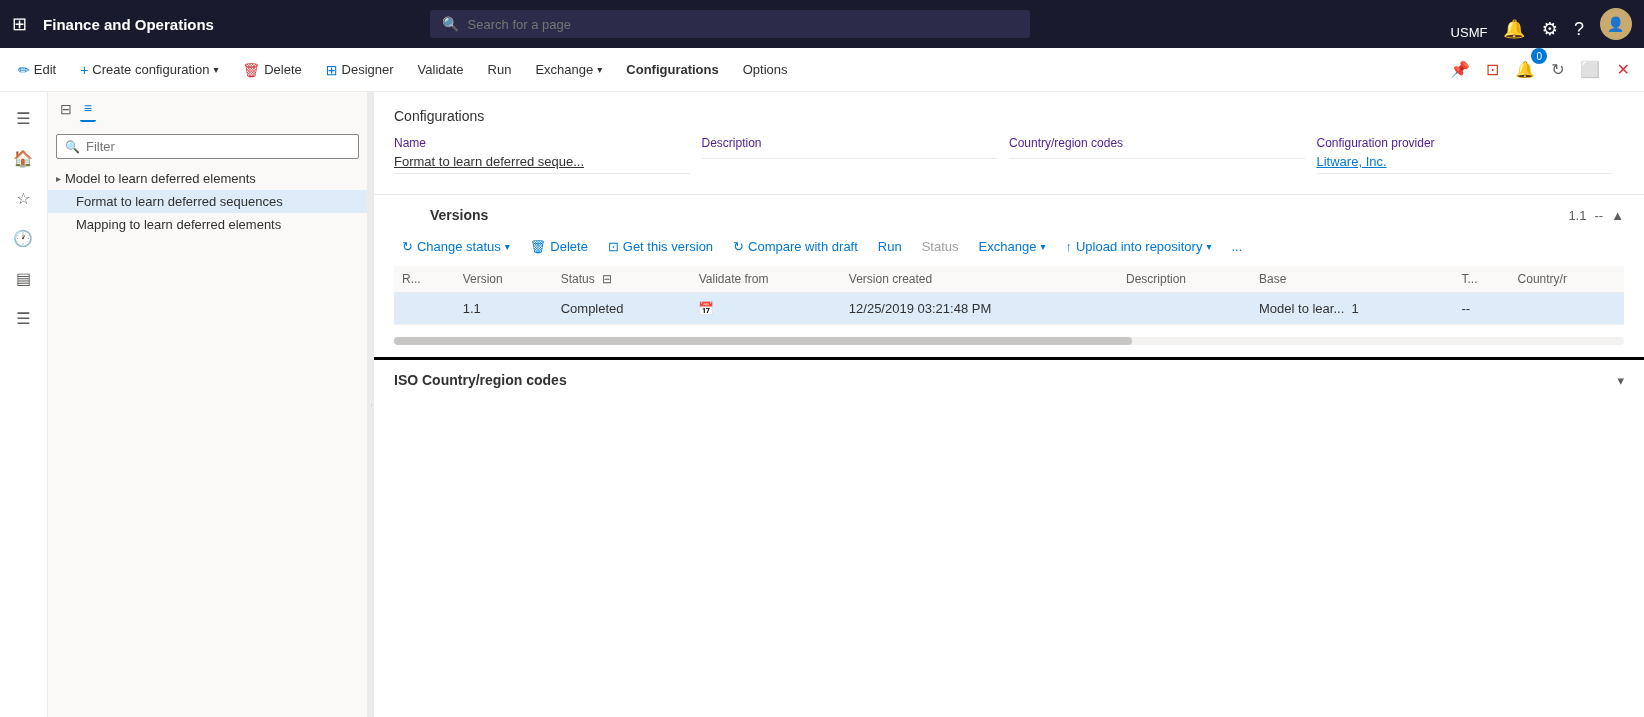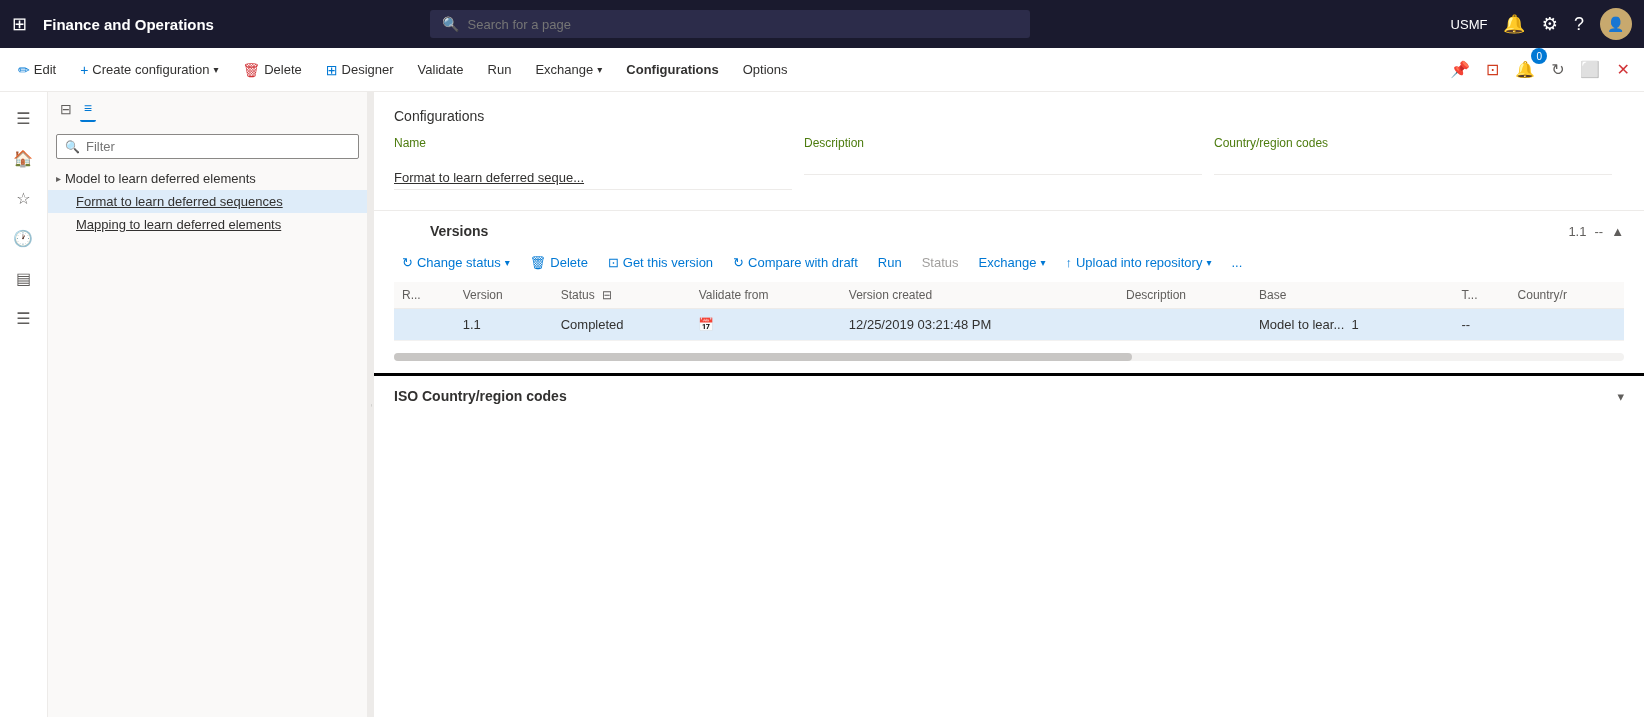--- a/index.html
+++ b/index.html
@@ -12,21 +12,21 @@
     .top-nav .app-grid { color: white; font-size: 18px; cursor: pointer; margin-right: 4px; }
     .top-nav .app-title { color: white; font-weight: 600; font-size: 15px; flex-shrink: 0; }
     .search-bar {
       flex: 1; max-width: 600px; margin: 0 auto; display: flex; align-items: center;
       background: #2c2c4a; border-radius: 3px; padding: 6px 12px; gap: 8px;
     }
     .search-bar input {
       background: transparent; border: none; outline: none; color: #ccc; font-size: 13px; width: 100%;
     }
     .search-bar .search-icon { color: #aaa; font-size: 14px; }
-    .top-nav-right { display: flex; align-items: center; gap: 16px; margin-left: auto; color: white; }
+    .top-nav-right { display: flex; align-items: flex-end; gap: 16px; margin-left: auto; color: white; }
     .top-nav-right .usmf { font-size: 13px; }
     .top-nav-right .icon { font-size: 18px; cursor: pointer; }
     .avatar { width: 32px; height: 32px; border-radius: 50%; background: #c8a96e; display: flex; align-items: center; justify-content: center; color: white; font-size: 14px; cursor: pointer; overflow: hidden; }
     .notification-badge { position: relative; }
     .badge { position: absolute; top: -6px; right: -6px; background: #0078d4; color: white; border-radius: 50%; width: 16px; height: 16px; font-size: 10px; display: flex; align-items: center; justify-content: center; }
 
     
     .command-bar {
       display: flex; align-items: center; background: #ffffff; border-bottom: 1px solid #edebe9;
       height: 44px; padding: 0 8px; gap: 4px;
@@ -63,32 +63,32 @@
 
     .tree-toolbar { display: flex; align-items: center; padding: 4px 8px; gap: 4px; }
     .tree-tool-icon { padding: 4px; cursor: pointer; color: #605e5c; font-size: 14px; border-radius: 2px; }
     .tree-tool-icon.active { color: #0078d4; border-bottom: 2px solid #0078d4; }
 
     .tree-content { overflow-y: auto; flex: 1; }
     .tree-item { display: flex; align-items: center; padding: 4px 8px; cursor: pointer; gap: 4px; }
     .tree-item.selected { background: #deecf9; }
     .tree-item .expand-icon { font-size: 10px; color: #605e5c; }
     .tree-item .item-label { font-size: 13px; }
-    .tree-item.child { padding-left: 28px; text-decoration: underline; }
+    .tree-item.child { padding-left: 28px; }
 
     
     .main-content { flex: 1; overflow-y: auto; background: #ffffff; }
 
     
     .config-header { padding: 16px 20px 8px; border-bottom: 1px solid #edebe9; }
     .config-header h2 { font-size: 14px; font-weight: 400; color: #323130; margin-bottom: 12px; }
     .config-fields { display: flex; gap: 0; }
     .config-field { flex: 1; padding: 0 12px 12px 0; }
     .config-field:first-child { padding-left: 0; }
-    .field-label { font-size: 12px; color: #4d7c0f; margin-bottom: 20px; }
+    .field-label { font-size: 12px; color: #4c1d95; margin-bottom: 4px; }
     .field-value { font-size: 13px; color: #323130; border-bottom: 1px solid #edebe9; padding-bottom: 4px; text-decoration: underline; }
     .field-value.link { color: #0078d4; cursor: pointer; }
 
     
     .versions-section { padding: 0 20px; }
     .versions-header { display: flex; align-items: center; justify-content: space-between; padding: 12px 0 8px; margin-left: 36px; }
     .versions-title { font-size: 14px; font-weight: 600; }
     .versions-controls { display: flex; align-items: center; gap: 8px; font-size: 13px; color: #605e5c; }
     .versions-toolbar { display: flex; align-items: center; gap: 4px; padding: 4px 0; flex-wrap: wrap; }
     .ver-btn { display: flex; align-items: center; gap: 4px; padding: 4px 8px; border: none; background: transparent; cursor: pointer; color: #0078d4; font-size: 13px; border-radius: 2px; }
@@ -226,20 +226,24 @@
           <div class="field-label">Name</div>
           <div class="field-value">Format to learn deferred seque...</div>
         </div>
         <div class="config-field">
           <div class="field-label">Description</div>
           <div class="field-value"></div>
         </div>
         <div class="config-field">
           <div class="field-label">Country/region codes</div>
           <div class="field-value"></div>
+        </div>
+        <div class="config-field">
+          <div class="field-label">Configuration provider</div>
+          <div class="field-value link">Litware, Inc.</div>
         </div>
       </div>
     </div>
 
     <div class="versions-section">
       <div class="versions-header">
         <span class="versions-title">Versions</span>
         <div class="versions-controls">
           <span>1.1</span>
           <span>--</span>

